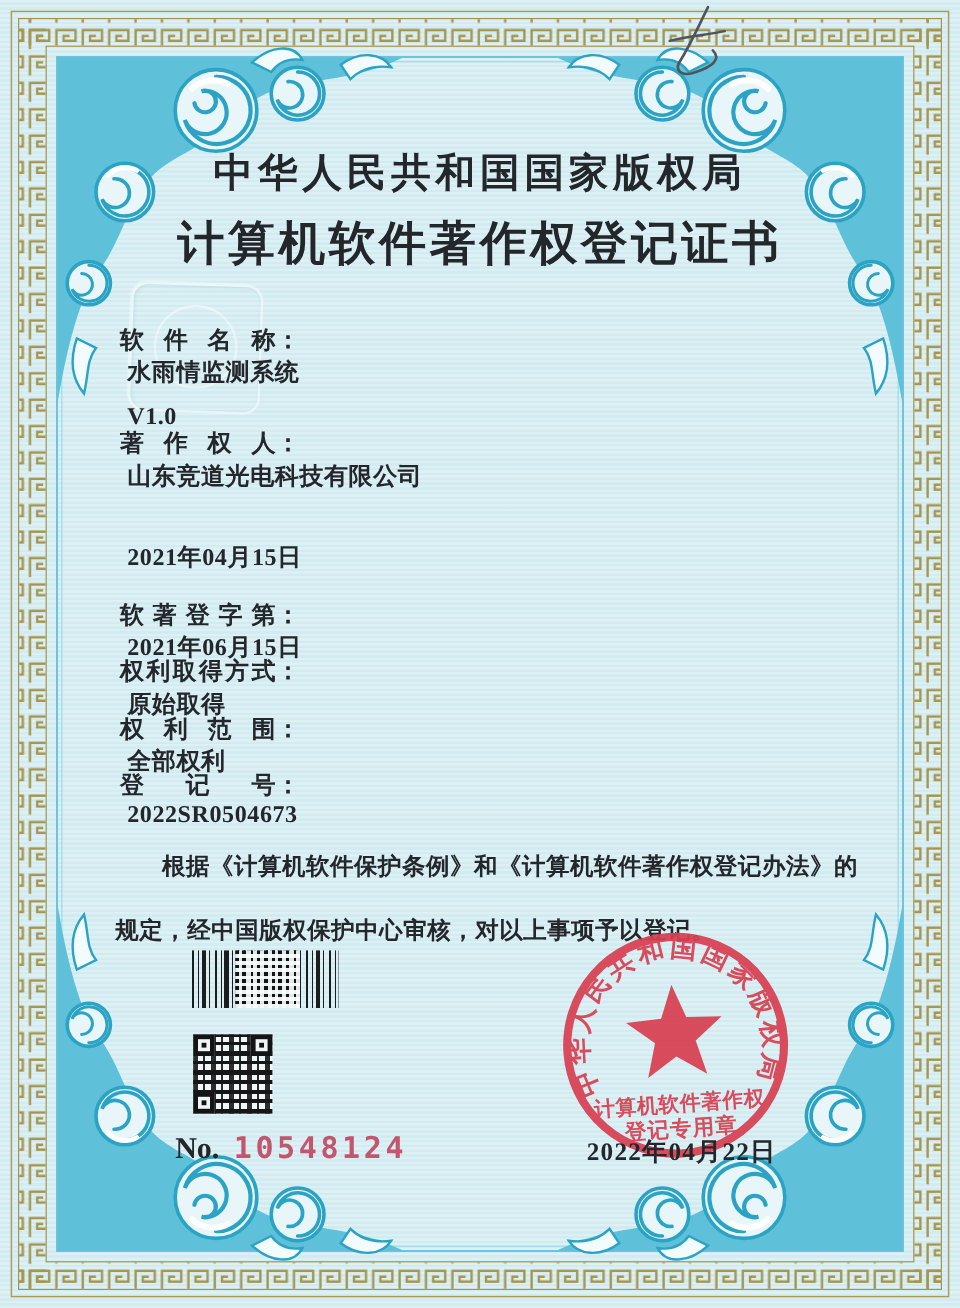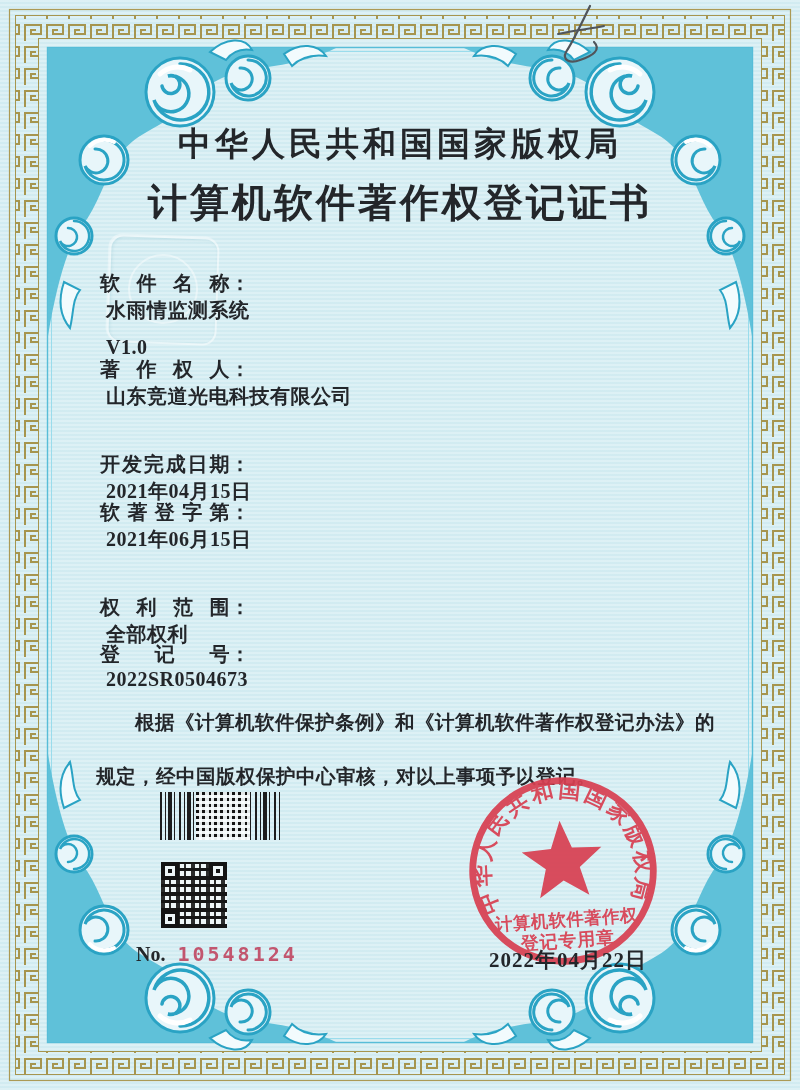--- a/index.html
+++ b/index.html
@@ -51,21 +51,21 @@
   }
   .qr-code {
     position:absolute; left:161px; top:862px; width:66px; height:66px;
     background-image:
       repeating-linear-gradient(90deg, rgba(22,22,22,.9) 0 4px, transparent 4px 8px, rgba(22,22,22,.9) 8px 10px, transparent 10px 15px),
       repeating-linear-gradient(0deg, #161616 0 4px, #eef6f8 4px 9px, #161616 9px 12px, #eef6f8 12px 16px);
   }
   .finder { position:absolute; width:18px; height:18px; border:4px solid #141414; background:#eef6f8; box-sizing:border-box; }
   .finder::after { content:""; position:absolute; left:3px; top:3px; width:4px; height:4px; background:#141414; }
   .f-tl { left:0; top:0; } .f-tr { right:0; top:0; } .f-bl { left:0; bottom:0; }
-  .serial-line { position:absolute; left:136px; top:942px; font-size:20px; }
+  .serial-line { position:absolute; left:146px; top:942px; font-size:25px; }
   .serial-label { font-weight:600; }
   .serial-number {
     font-family:"DejaVu Sans Mono","Liberation Mono",monospace;
     color:#c2566f; letter-spacing:3px; margin-left:12px; font-weight:600;
   }
   .issue-date {
     position:absolute; left:489px; top:946px;
     font-size:21px; font-weight:700; letter-spacing:1px;
   }
   .seal-svg { position:absolute; left:458px; top:766px; opacity:.93; transform:rotate(-4deg); }
@@ -146,26 +146,29 @@
     <span class="fvalue">
       <div>水雨情监测系统</div>
       <div class="v2">V1.0</div>
     </span>
   </div>
   <div class="field-row" style="top:356px">
     <span class="flabel"><span class="lbl-just">著作权人</span><span>：</span></span>
     <span class="fvalue">山东竞道光电科技有限公司</span>
   </div>
   <div class="field-row" style="top:451px">
-    <span class="flabel"><span class="lbl-just">开发完成日期</span><span>：</span></span>
     <span class="fvalue">2021年04月15日</span>
   </div>
   <div class="field-row" style="top:499px">
     <span class="flabel"><span class="lbl-just">软著登字第</span><span>：</span></span>
     <span class="fvalue">2021年06月15日</span>
+  </div>
+  <div class="field-row" style="top:546px">
+    <span class="flabel"><span class="lbl-just">权利取得方式</span><span>：</span></span>
+    <span class="fvalue">原始取得</span>
   </div>
   <div class="field-row" style="top:594px">
     <span class="flabel"><span class="lbl-just">权利范围</span><span>：</span></span>
     <span class="fvalue">全部权利</span>
   </div>
   <div class="field-row" style="top:641px">
     <span class="flabel"><span class="lbl-just">登记号</span><span>：</span></span>
     <span class="fvalue">2022SR0504673</span>
   </div>
 

